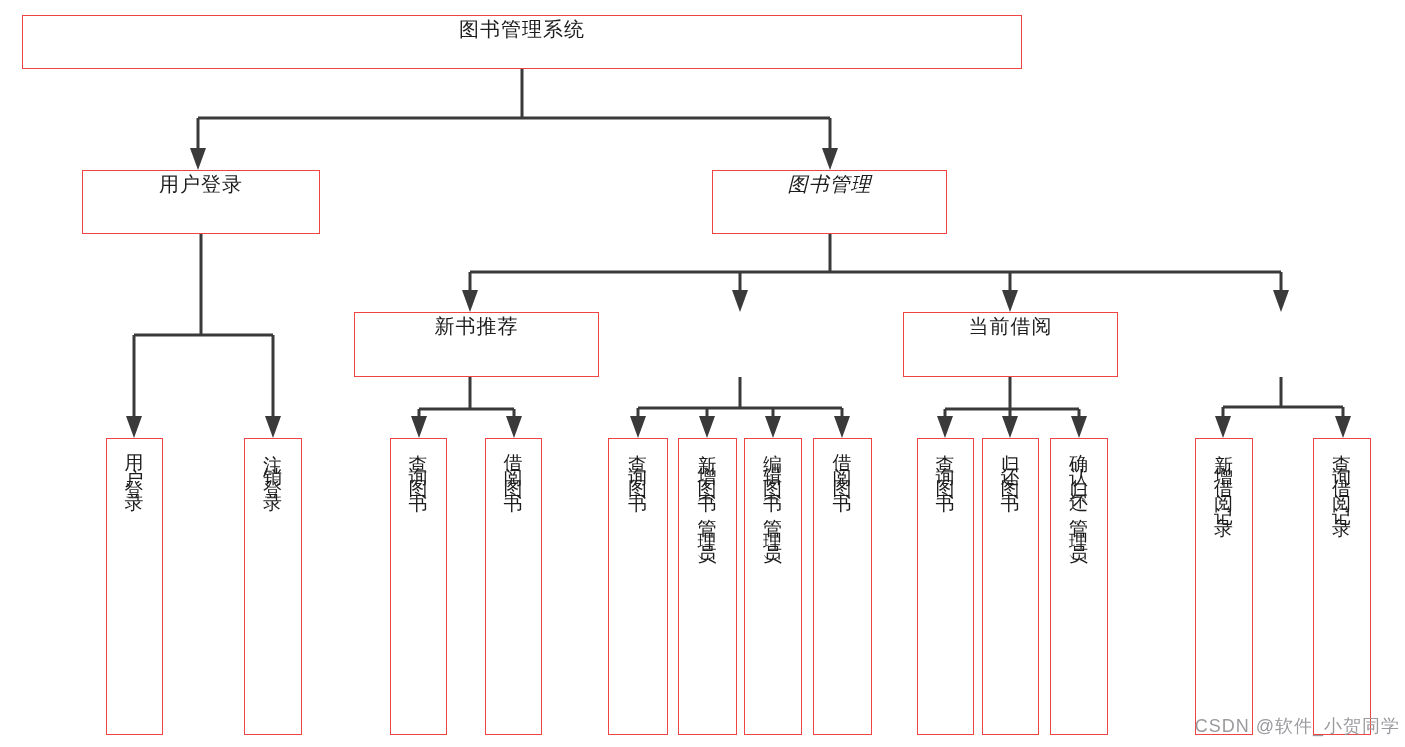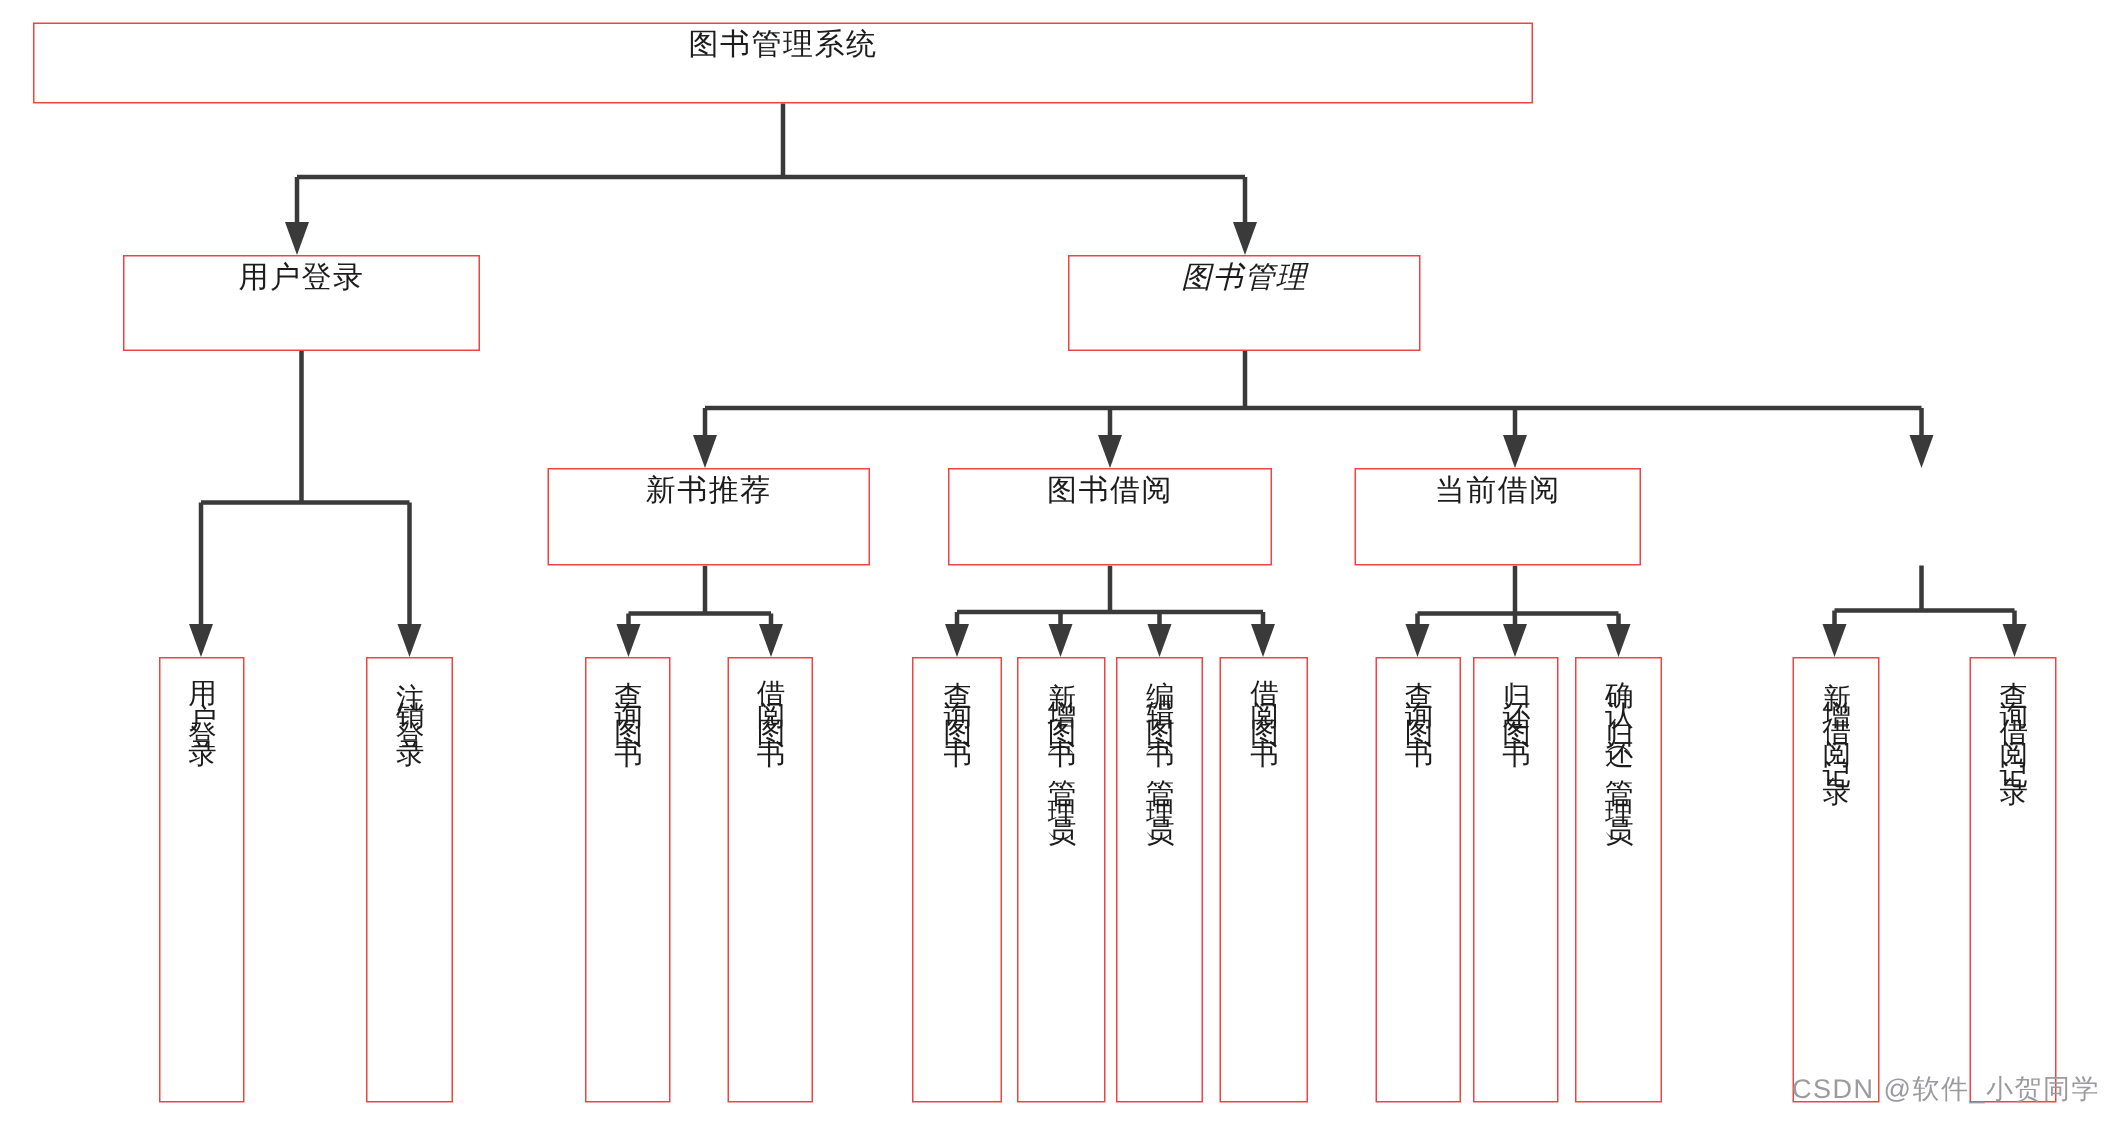--- a/index.html
+++ b/index.html
@@ -96,27 +96,24 @@
     <span>图书管理系统</span>
   </div>
 
   <div class="node node-h" style="left:82px; top:170px; width:238px; height:64px;">
     <span>用户登录</span>
   </div>
   <div class="node node-h" style="left:712px; top:170px; width:235px; height:64px;font-style:italic;">
     <span>图书管理</span>
   </div>
 
-  <div class="node node-h" style="left:365px; top:312px; width:215px; height:65px;">
+  <div class="node node-h" style="left:354px; top:312px; width:245px; height:65px;">
     <span>新书推荐</span>
   </div>
-  <div class="node node-h" style="left:632px; top:312px; width:216px; height:65px;">
-    <span>图书借阅</span>
-  </div>
-  <div class="node node-h" style="left:903px; top:312px; width:191px; height:65px;">
+  <div class="node node-h" style="left:903px; top:312px; width:215px; height:65px;">
     <span>当前借阅</span>
   </div>
 
   <div class="node node-v" style="left:106px; top:438px; width:57px; height:297px;">
     <span class="vtxt">用户登录</span>
   </div>
   <div class="node node-v" style="left:244px; top:438px; width:58px; height:297px;">
     <span class="vtxt">注销登录</span>
   </div>
 

